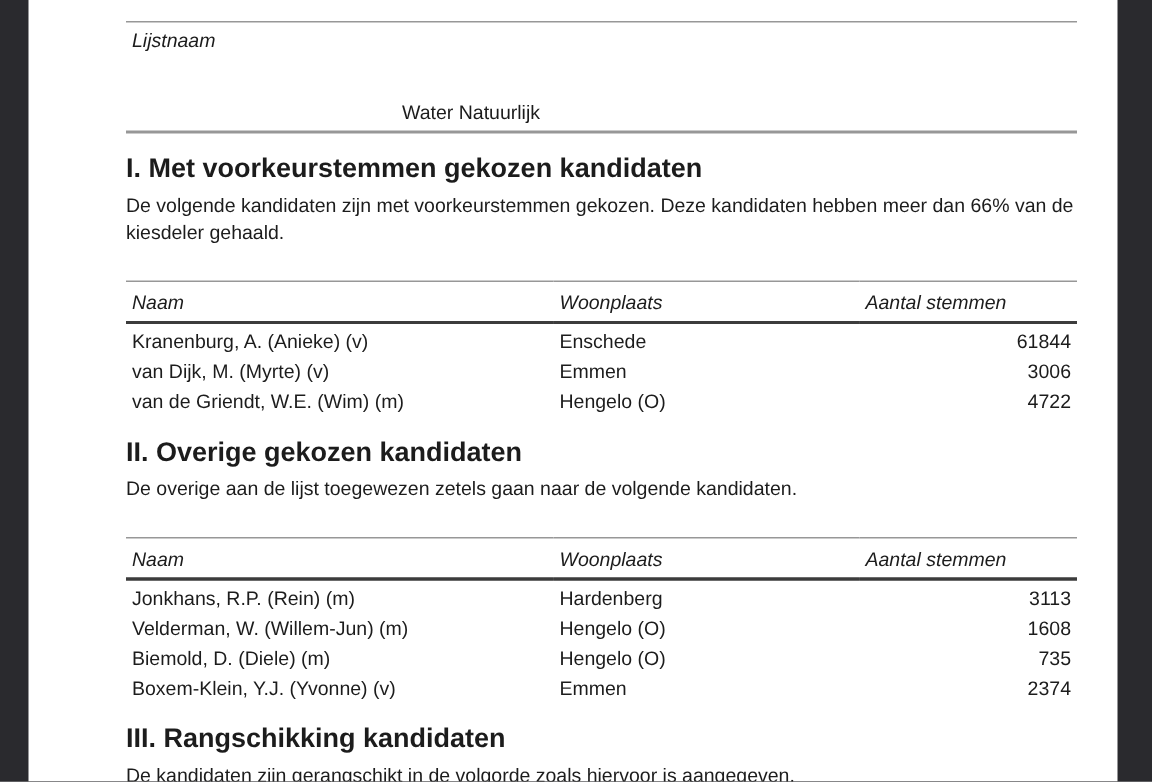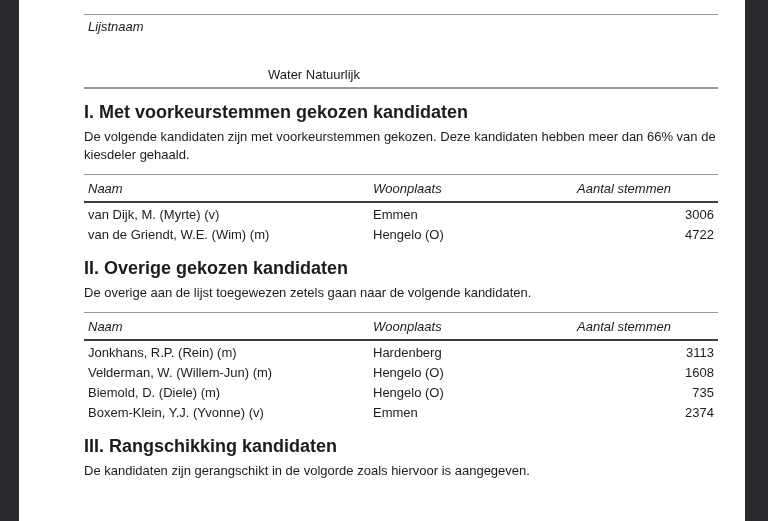--- a/index.html
+++ b/index.html
@@ -51,21 +51,21 @@
     font-size: 18px;
     font-weight: 700;
     line-height: 16px;
   }
   .para { margin-top: 8px; line-height: 18px; }
   .para.tight { margin-top: 0; }
 
   
   table.cand-table {
     width: 100%;
-    margin-top: 10px;
+    margin-top: 23px;
     border-collapse: collapse;
     table-layout: fixed;
     border-top: 1px solid var(--rule-light);
   }
   table.cand-table col.c-naam { width: 285px; }
   table.cand-table col.c-woonplaats { width: 204px; }
   table.cand-table th {
     font-style: italic;
     font-weight: 400;
     text-align: left;
@@ -106,20 +106,25 @@
             <col class="c-stemmen">
           </colgroup>
         <thead>
           <tr>
             <th>Naam</th>
             <th>Woonplaats</th>
             <th class="num">Aantal stemmen</th>
           </tr>
         </thead>
         <tbody>
+          <tr>
+            <td>Kranenburg, A. (Anieke) (v)</td>
+            <td>Enschede</td>
+            <td class="num">61844</td>
+          </tr>
           <tr>
             <td>van Dijk, M. (Myrte) (v)</td>
             <td>Emmen</td>
             <td class="num">3006</td>
           </tr>
           <tr>
             <td>van de Griendt, W.E. (Wim) (m)</td>
             <td>Hengelo (O)</td>
             <td class="num">4722</td>
           </tr>

